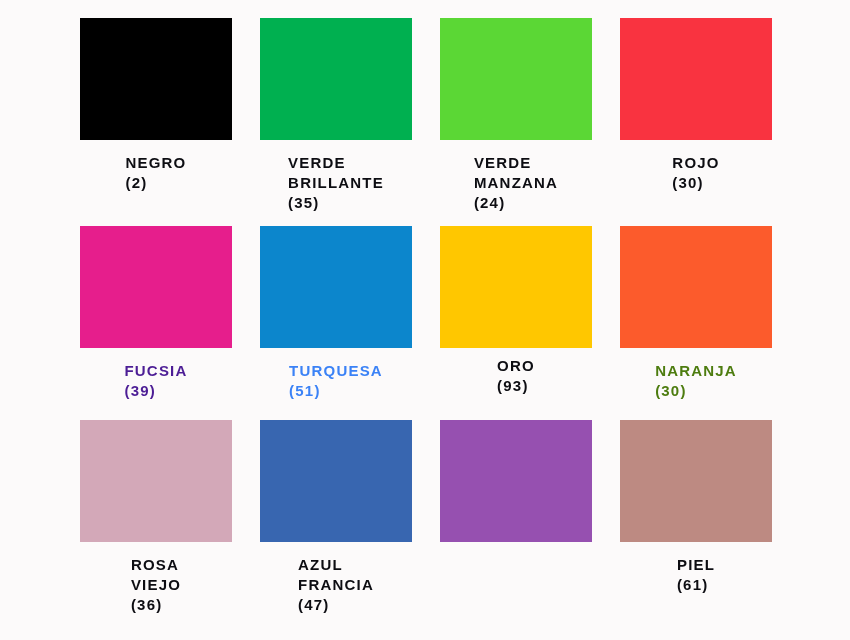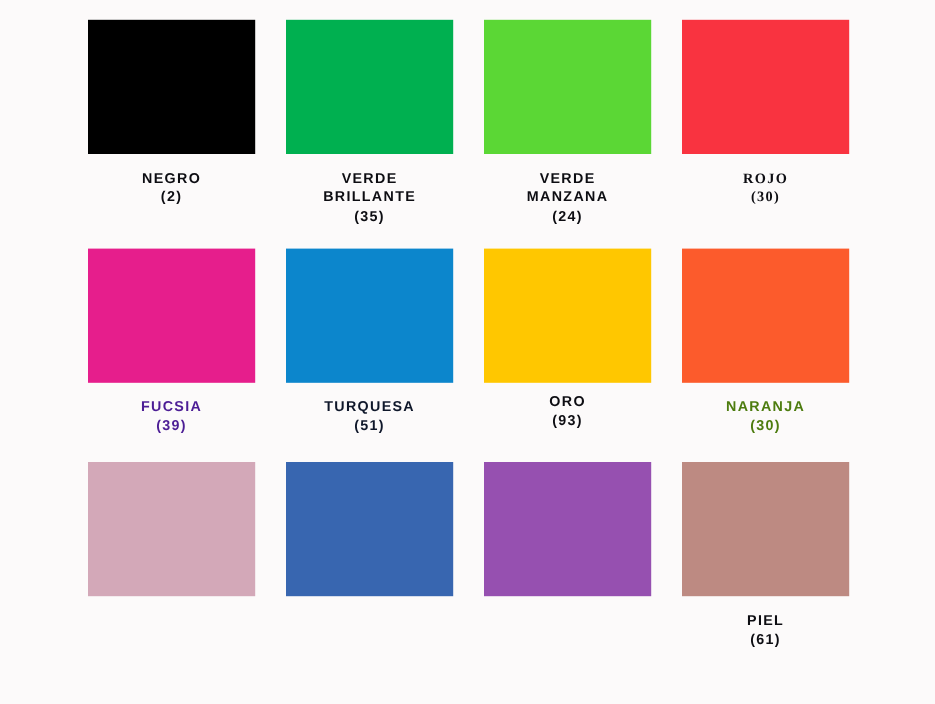--- a/index.html
+++ b/index.html
@@ -38,23 +38,23 @@
 
   .swatch-chip {
     width: 152px;
     height: 122px;
     display: block;
     flex: 0 0 auto;
   }
 
   .swatch-caption {
     margin-top: 13px;
-    text-align: center;
+    text-align: left;
     color: #0d0d12;
-    font-size: 13px;
+    font-size: 15px;
     font-weight: bold;
     letter-spacing: 1.2px;
     line-height: 1.33;
     font-family: "Liberation Sans", sans-serif;
   }
 
   .swatch-name {
     display: block;
     white-space: pre-line;
   }
@@ -86,58 +86,68 @@
     <div class="swatch-cell">
       <div class="swatch-chip" style="background-color: rgb(91, 215, 53);"></div>
       <div class="swatch-caption" style="color: rgb(13, 13, 18);">
         <span class="swatch-name">VERDE
 MANZANA</span>
         <span class="swatch-code">(24)</span>
       </div>
     </div>
     <div class="swatch-cell">
       <div class="swatch-chip" style="background-color: rgb(249, 51, 64);"></div>
-      <div class="swatch-caption" style="color: rgb(13, 13, 18); font-family: Liberation Serif, serif;">
+      <div class="swatch-caption" style="color: rgb(13, 13, 18);">
         <span class="swatch-name">ROJO</span>
         <span class="swatch-code">(30)</span>
       </div>
     </div>
     <div class="swatch-cell">
       <div class="swatch-chip" style="background-color: rgb(230, 30, 140);"></div>
       <div class="swatch-caption" style="color: #4c1d95;">
         <span class="swatch-name">FUCSIA</span>
         <span class="swatch-code">(39)</span>
       </div>
     </div>
     <div class="swatch-cell">
       <div class="swatch-chip" style="background-color: rgb(12, 134, 204);"></div>
-      <div class="swatch-caption" style="color: #0f172a;">
+      <div class="swatch-caption" style="color: #3b82f6;">
         <span class="swatch-name">TURQUESA</span>
         <span class="swatch-code">(51)</span>
       </div>
     </div>
     <div class="swatch-cell">
       <div class="swatch-chip" style="background-color: rgb(255, 199, 0);"></div>
       <div class="swatch-caption" style="color: rgb(13, 13, 18); margin-top: 8px;">
         <span class="swatch-name">ORO</span>
         <span class="swatch-code">(93)</span>
       </div>
     </div>
     <div class="swatch-cell">
       <div class="swatch-chip" style="background-color: rgb(252, 91, 44);"></div>
       <div class="swatch-caption" style="color: #4d7c0f;">
         <span class="swatch-name">NARANJA</span>
         <span class="swatch-code">(30)</span>
       </div>
     </div>
     <div class="swatch-cell">
       <div class="swatch-chip" style="background-color: rgb(211, 168, 184);"></div>
+      <div class="swatch-caption" style="color: rgb(13, 13, 18);">
+        <span class="swatch-name">ROSA
+VIEJO</span>
+        <span class="swatch-code">(36)</span>
+      </div>
     </div>
     <div class="swatch-cell">
       <div class="swatch-chip" style="background-color: rgb(56, 102, 176);"></div>
+      <div class="swatch-caption" style="color: rgb(13, 13, 18);">
+        <span class="swatch-name">AZUL
+FRANCIA</span>
+        <span class="swatch-code">(47)</span>
+      </div>
     </div>
     <div class="swatch-cell">
       <div class="swatch-chip" style="background-color: rgb(150, 80, 176);"></div>
     </div>
     <div class="swatch-cell">
       <div class="swatch-chip" style="background-color: rgb(189, 138, 130);"></div>
       <div class="swatch-caption" style="color: rgb(13, 13, 18);">
         <span class="swatch-name">PIEL</span>
         <span class="swatch-code">(61)</span>
       </div>

